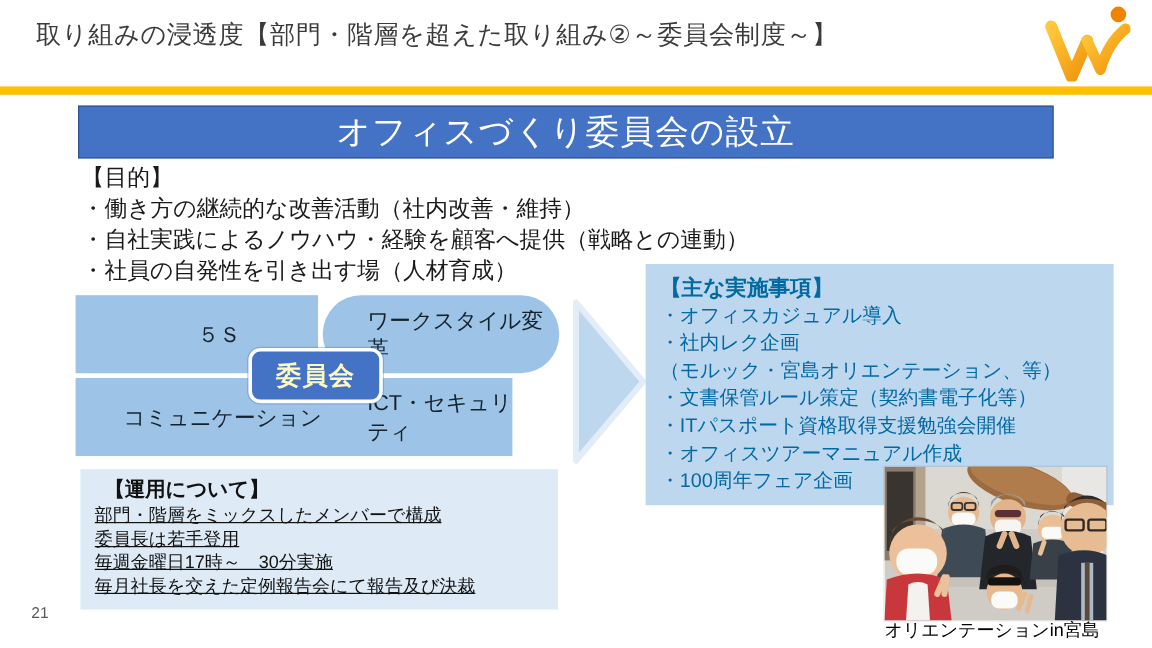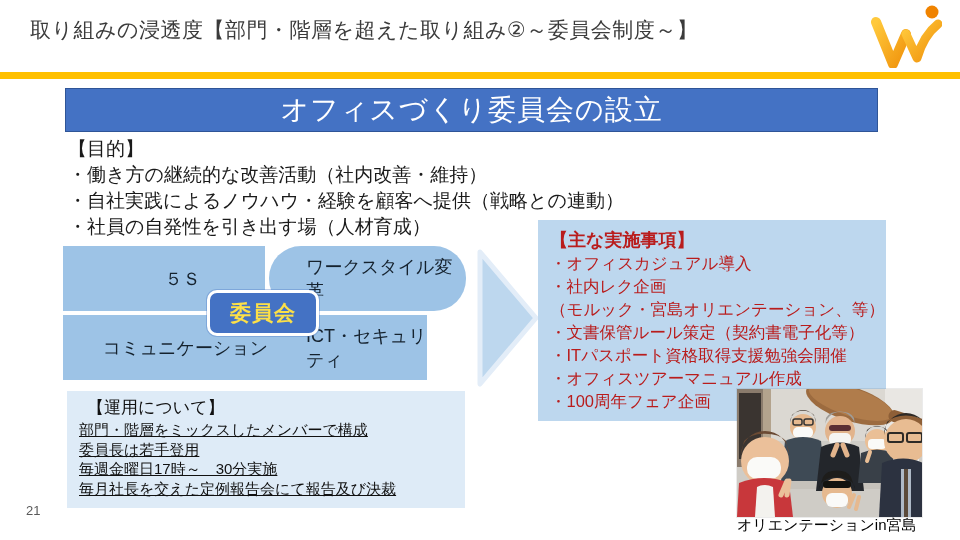--- a/index.html
+++ b/index.html
@@ -62,41 +62,41 @@
   .cell-tl{left:0;top:0;width:202px;height:65px;}
   .cell-tr{left:206px;top:0;width:197px;height:65px;border-radius:32px;}
   .cell-bl{left:0;top:69px;width:208px;height:65px;}
   .cell-br{left:206px;top:69px;width:158px;height:65px;}
   .committee-badge{
     position:absolute;left:144px;top:44px;width:112px;height:46px;
     background:var(--banner-blue);
     border:3px solid #ffffff;border-radius:10px;
     box-shadow:0 0 0 1px rgba(68,114,196,.35);
     display:flex;align-items:center;justify-content:center;
-    color:#fde047;font-size:21px;font-weight:700;letter-spacing:1px;
+    color:#fef9c3;font-size:21px;font-weight:700;letter-spacing:1px;
   }
 
   .flow-arrow{left:476px;top:248px;width:64px;height:140px;}
 
   .initiatives{
-    left:538px;top:220px;width:348px;height:201px;
+    left:538px;top:220px;width:390px;height:201px;
     background:var(--panel-blue);
     padding:8px 10px 6px 12px;
-    color:#b91c1c;
+    color:#0369a1;
   }
   .initiatives-heading{font-size:18px;font-weight:700;line-height:24px;}
   .initiatives-item{font-size:16.5px;line-height:23px;white-space:nowrap;}
 
   .operations{
     left:67px;top:391px;width:398px;height:117px;
     background:var(--panel-light-blue);
     padding:5px 12px;
     color:#111111;
   }
-  .operations-heading{font-size:17px;font-weight:400;line-height:24px;padding-left:8px;}
+  .operations-heading{font-size:17px;font-weight:700;line-height:24px;padding-left:8px;}
   .operations-line{font-size:15px;line-height:19.5px;white-space:nowrap;text-decoration:underline;}
 
   .photo{
     left:737px;top:389px;width:185px;height:128px;
     box-shadow:0 0 0 1px rgba(0,0,0,.08);
   }
   .photo svg{display:block;}
   .photo-caption{
     left:737px;top:516px;width:210px;
     font-size:15px;color:#000000;

